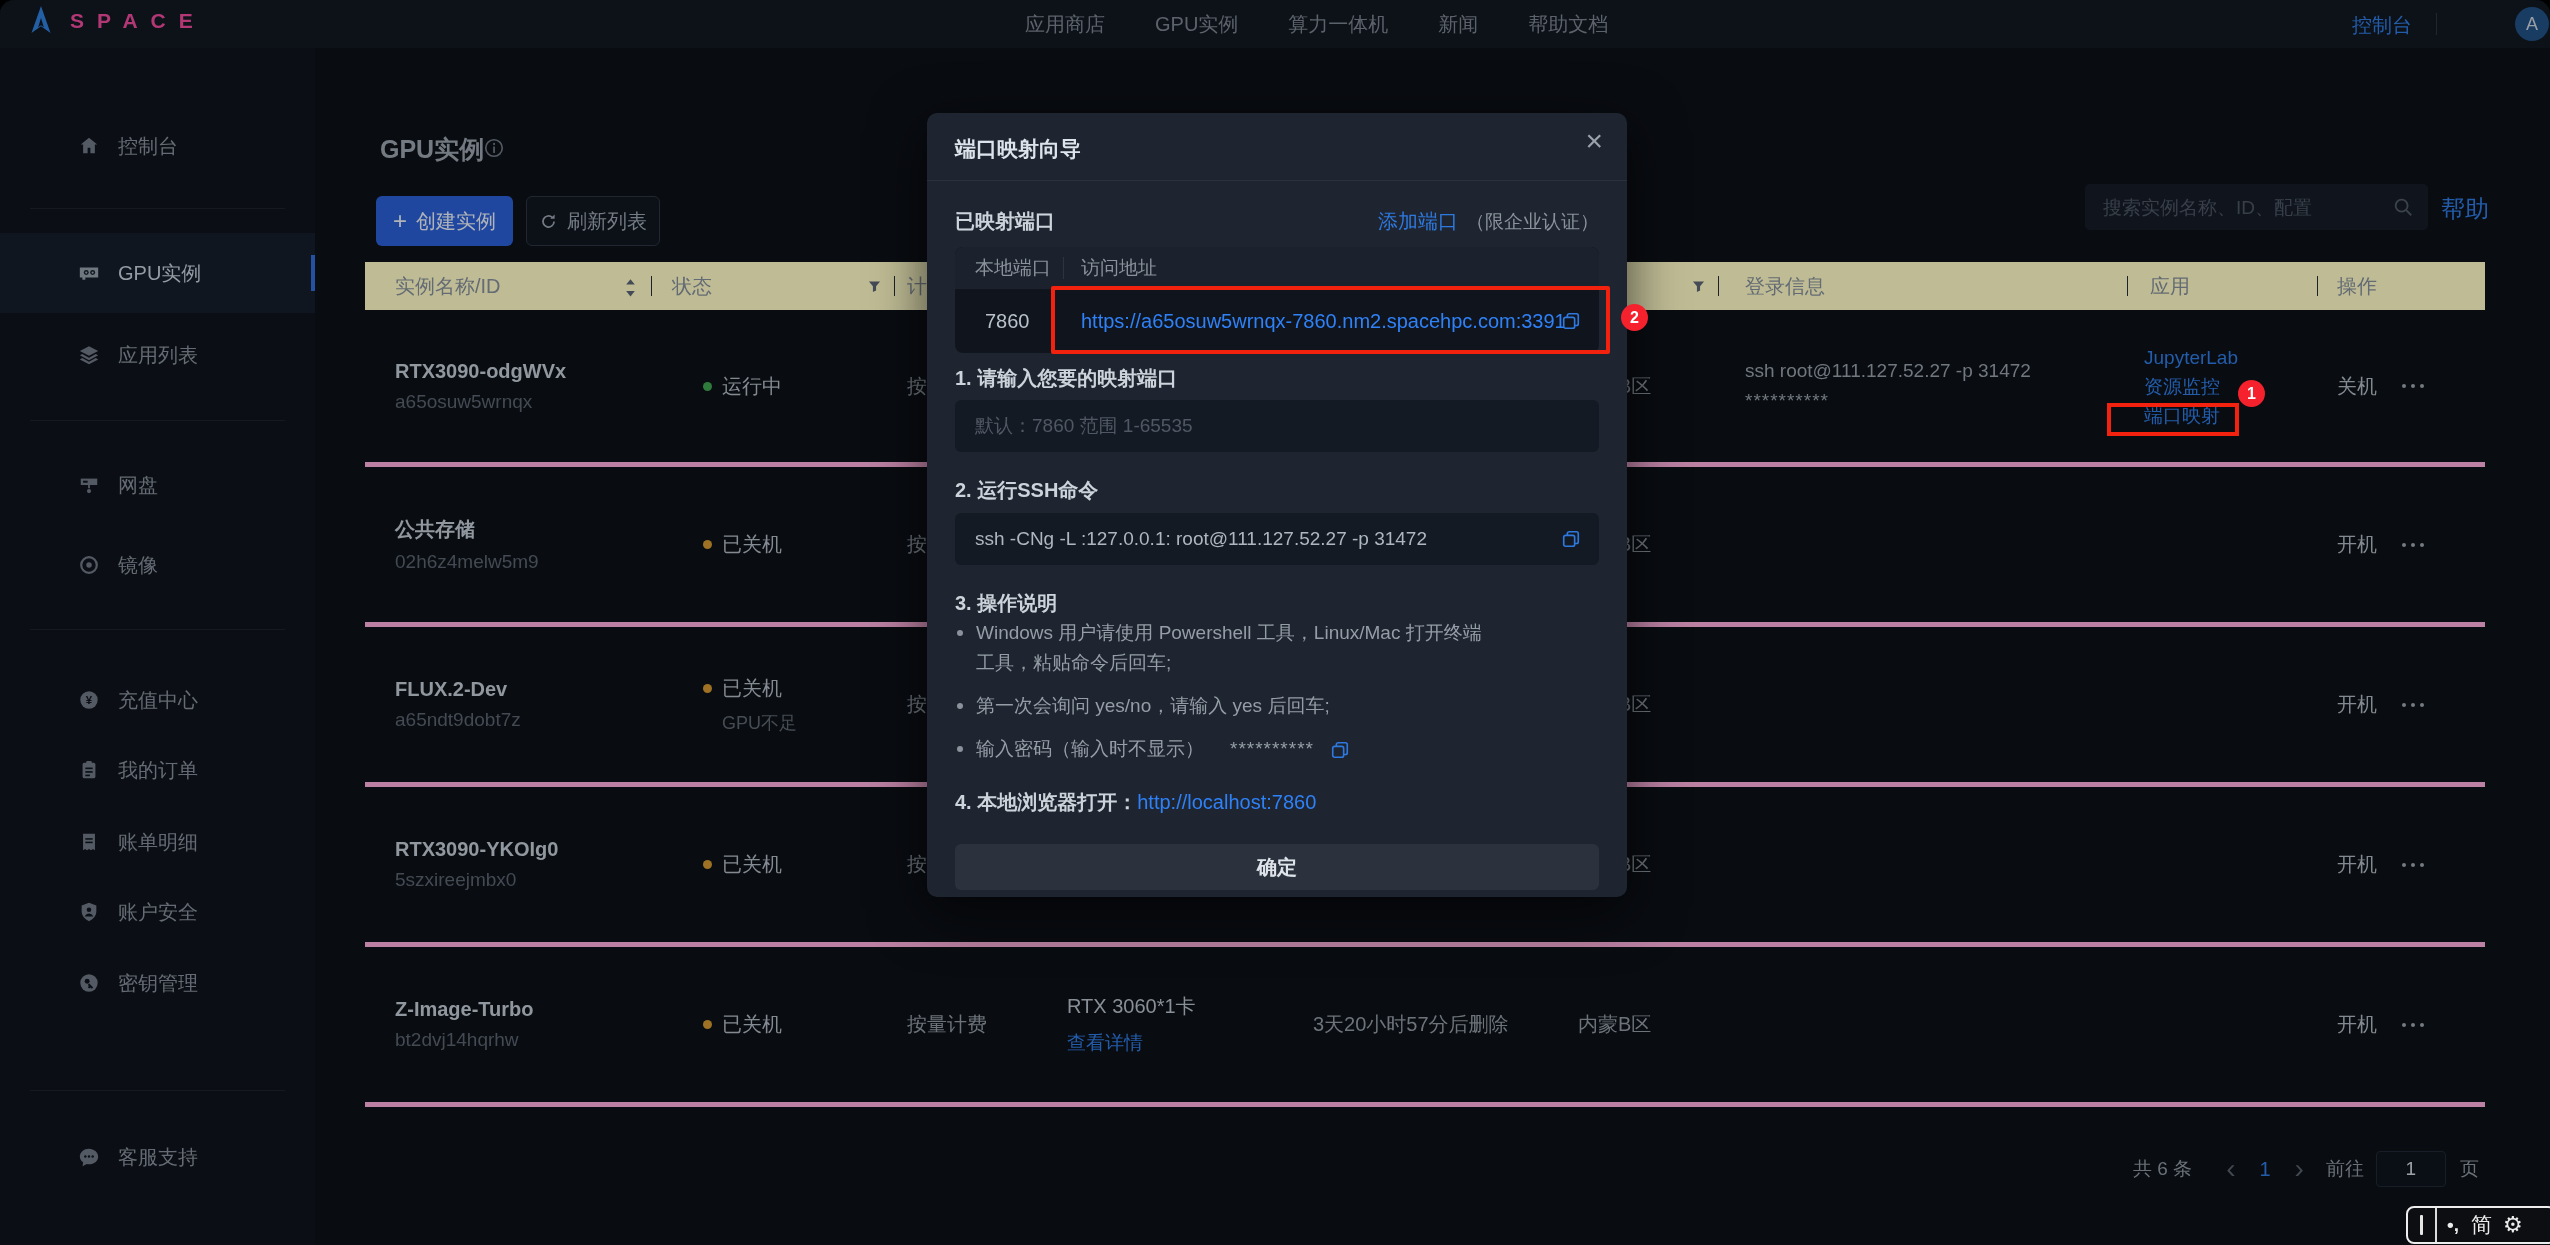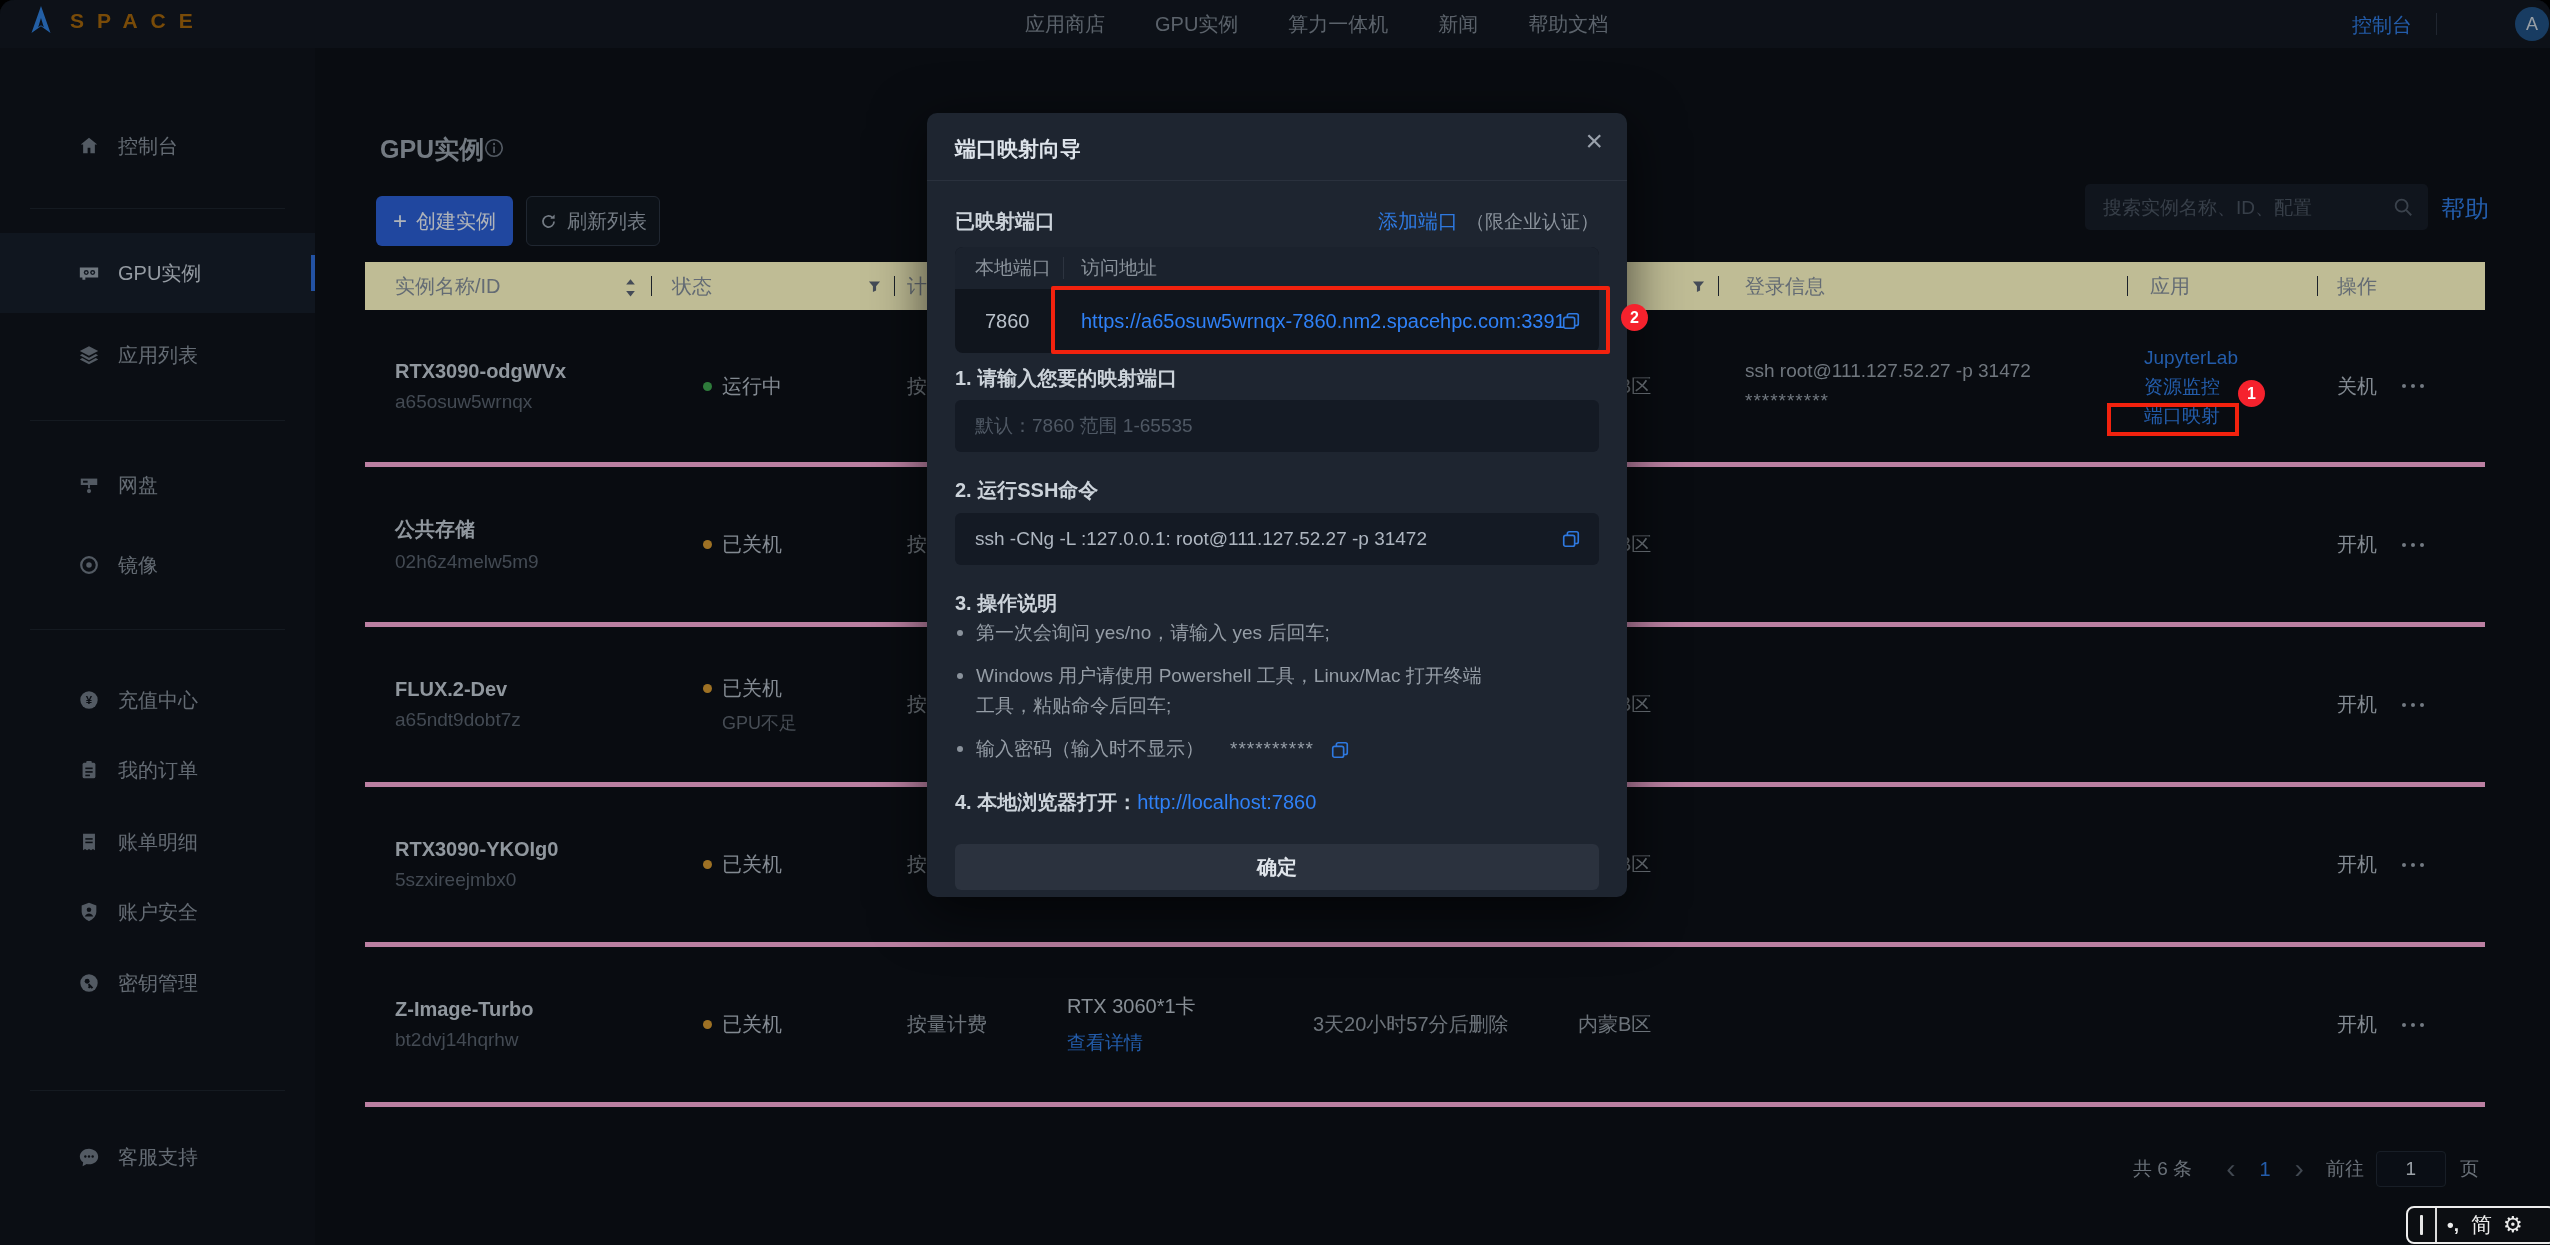--- a/index.html
+++ b/index.html
@@ -3,21 +3,21 @@
 <meta charset="utf-8">
 <style>
   html,body{margin:0;padding:0;background:#000;}
   .root{position:relative;width:2550px;height:1245px;background:#0b0e13;overflow:hidden;
         font-family:"Liberation Sans","DejaVu Sans",sans-serif;border-radius:14px 14px 0 0;
         --accent:#2a5cd0;--link:#2e79e0;--red:#f2220e;--badge:#f5222d;--green:#3da24b;--orange:#d2952c;}
   
   .navbar{position:absolute;left:0;top:0;width:2550px;height:48px;background:#10151c;z-index:2;}
   .brand{position:absolute;left:28px;top:6px;display:flex;align-items:center;gap:16px;}
   .logo{width:26px;height:30px;display:inline-block;}
-  .brand-text{color:#a16207;font-size:21px;font-weight:600;letter-spacing:13px;}
+  .brand-text{color:#ec4899;font-size:21px;font-weight:600;letter-spacing:13px;}
   .nav-menu{position:absolute;left:1025px;top:0;height:48px;display:flex;align-items:center;gap:50px;}
   .nav-item{color:#79818b;font-size:20px;white-space:nowrap;cursor:pointer;}
   .console-link{position:absolute;left:2352px;top:12px;color:var(--link);font-size:20px;cursor:pointer;}
   .nav-sep{position:absolute;left:2436px;top:13px;width:1px;height:22px;background:#2a313c;}
   .avatar{position:absolute;left:2515px;top:7px;width:34px;height:34px;border-radius:50%;background:#1f4e7f;
           color:#c9d1d9;font-size:18px;display:flex;align-items:center;justify-content:center;cursor:pointer;}
   
   .sidebar{position:absolute;left:0;top:48px;width:315px;height:1197px;background:#0e1117;z-index:1;}
   .side-item{position:absolute;left:0;width:315px;height:56px;display:flex;align-items:center;cursor:pointer;}
   .side-item.active{height:80px;background:#141b26;}
@@ -545,25 +545,25 @@
             <rect x="7" y="3" width="12" height="13" rx="2" fill="none" stroke="currentColor" stroke-width="1.8"></rect>
             <rect x="3" y="7" width="12" height="12" rx="2" fill="#141a24" stroke="currentColor" stroke-width="1.8"></rect>
           </svg>
       </span>
     </div>
 
     <div class="m-sec" style="top:477px">3. 操作说明</div>
     <ul class="m-bullets" id="bullets">
         <li>
           <span class="bul"></span>
-          <span>第一次会询问 yes/no，请输入 yes 后回车;</span>
+          <span>Windows 用户请使用 Powershell 工具，Linux/Mac 打开终端工具，粘贴命令后回车;</span>
         </li>
         <li>
           <span class="bul"></span>
-          <span>Windows 用户请使用 Powershell 工具，Linux/Mac 打开终端工具，粘贴命令后回车;</span>
+          <span>第一次会询问 yes/no，请输入 yes 后回车;</span>
         </li>
         <li>
           <span class="bul"></span>
           <span>输入密码（输入时不显示）</span>
           <span class="m-stars">**********</span>
           <span class="copy-icon b3-copy"><svg viewBox="0 0 22 22">
               <rect x="7" y="3" width="12" height="13" rx="2" fill="none" stroke="currentColor" stroke-width="1.8"></rect>
               <rect x="3" y="7" width="12" height="12" rx="2" fill="#1e2530" stroke="currentColor" stroke-width="1.8"></rect>
             </svg></span>
         </li>

